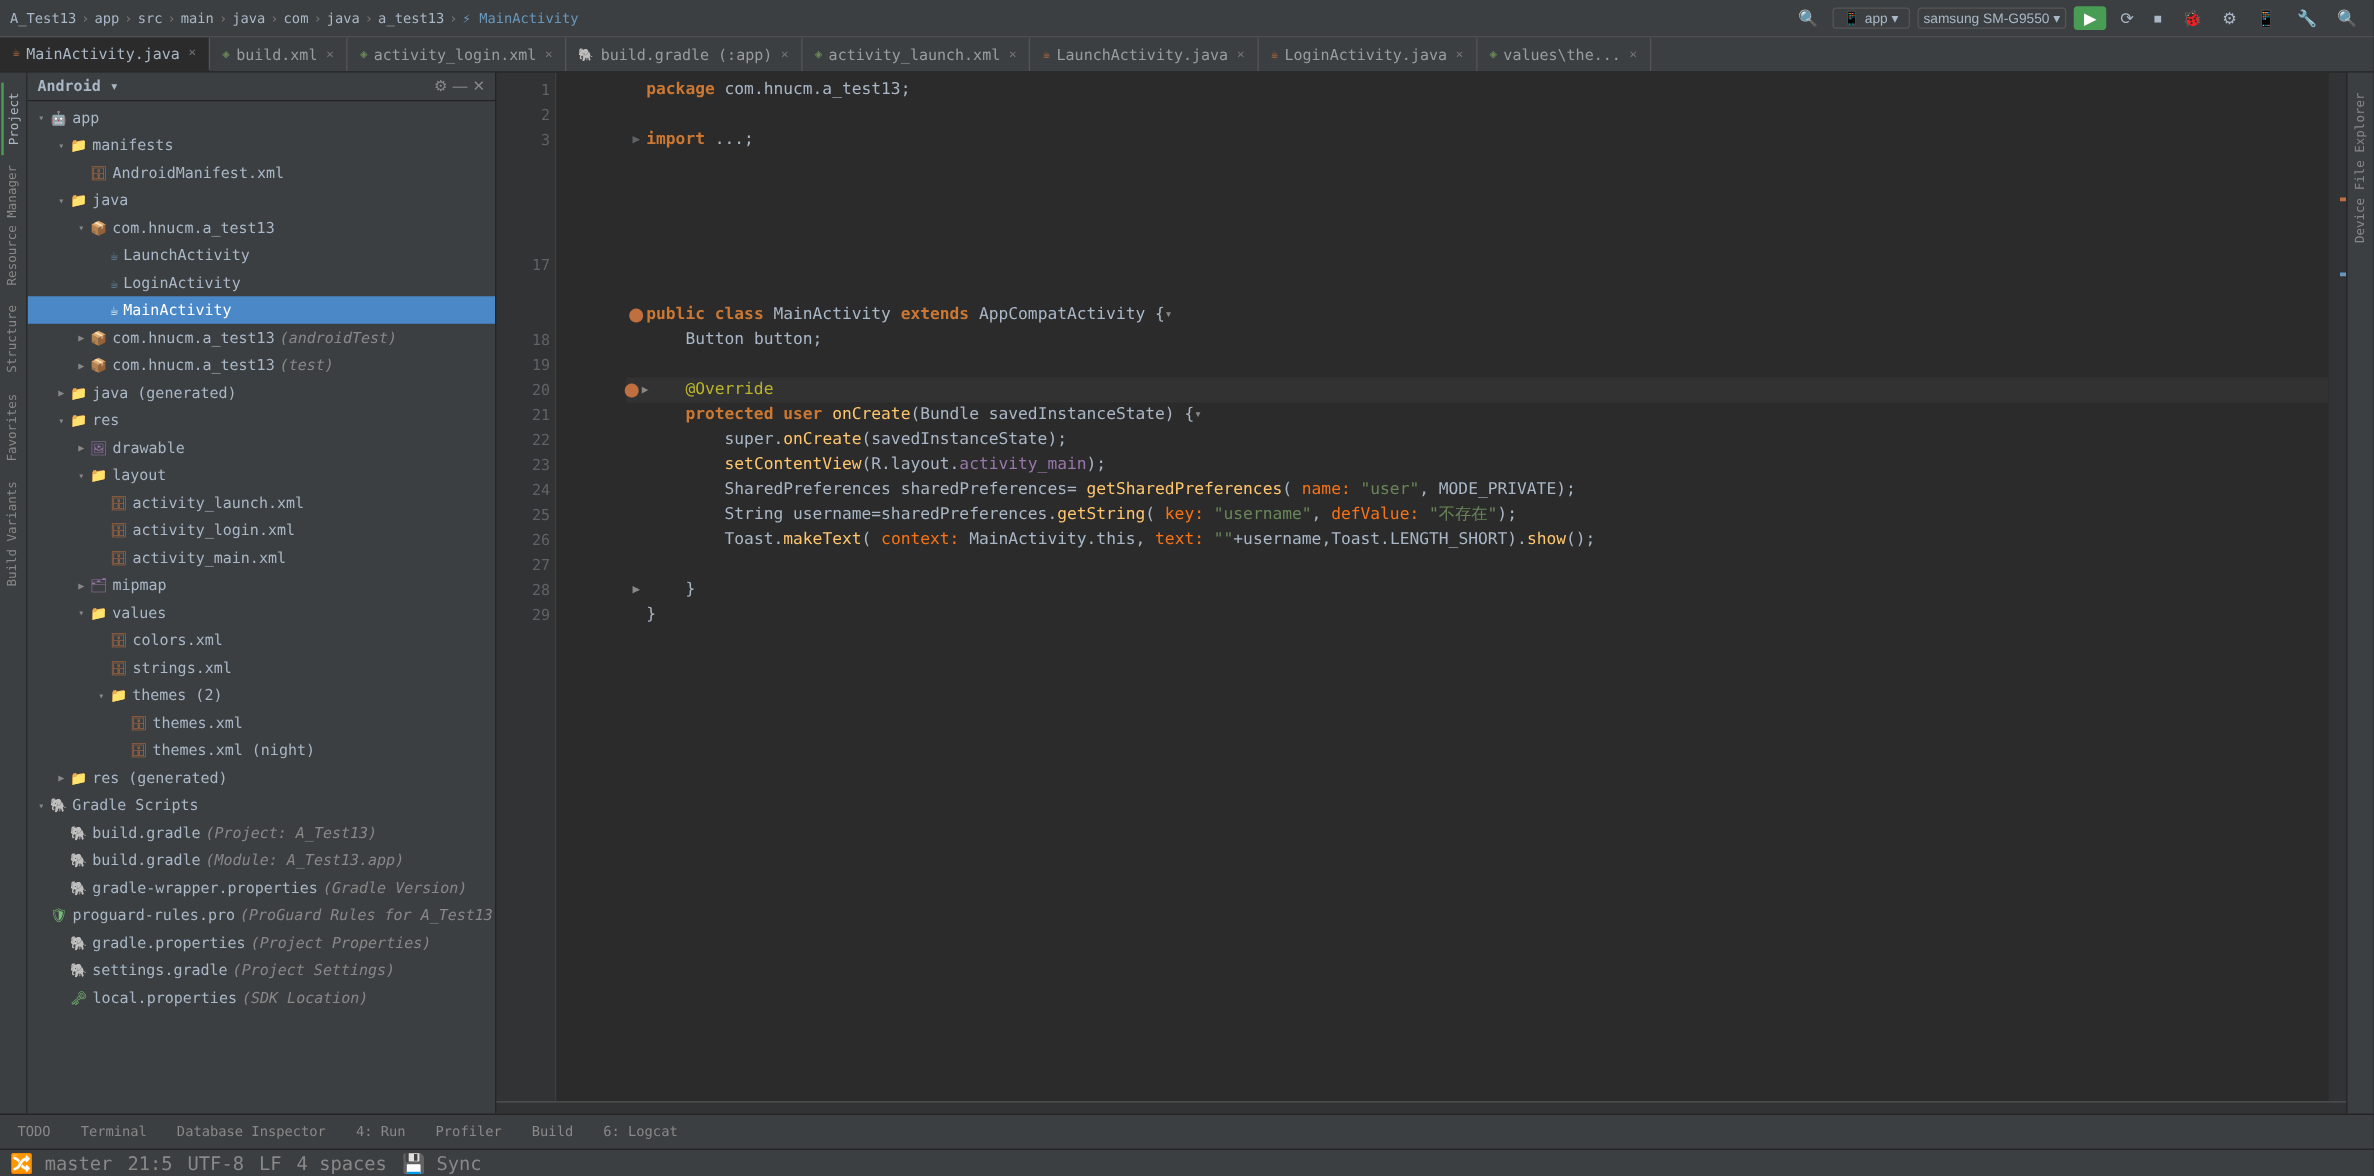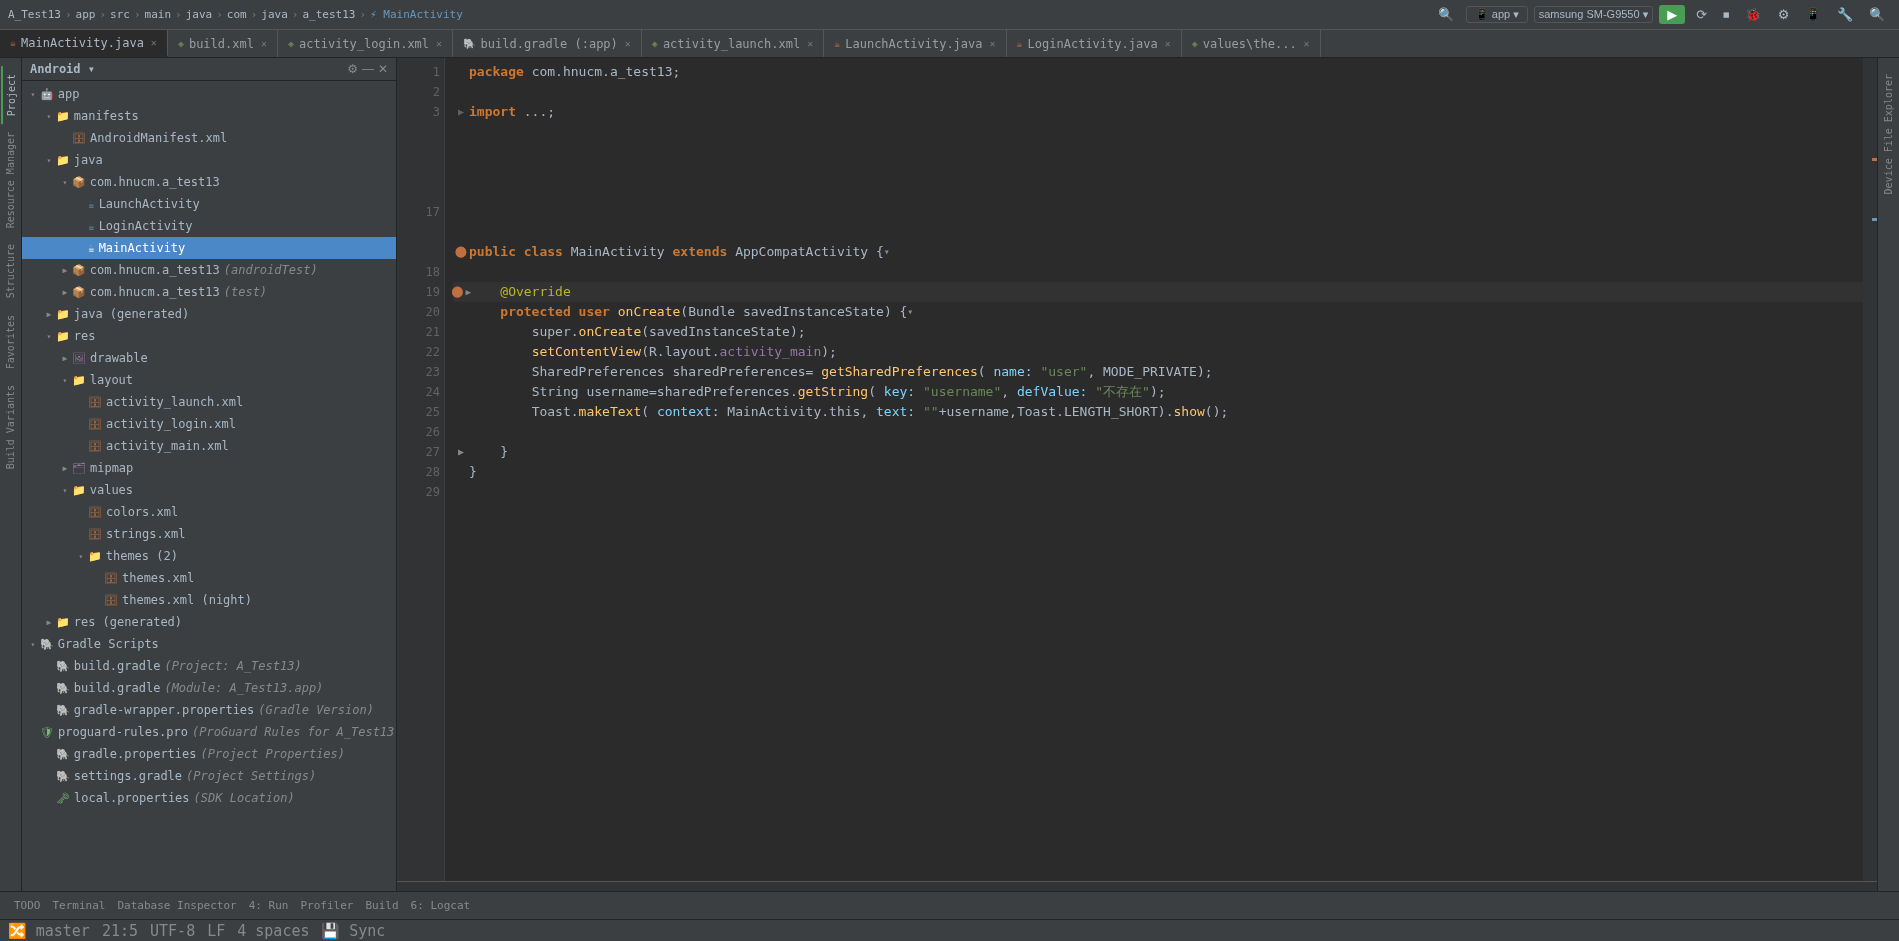--- a/index.html
+++ b/index.html
@@ -231,40 +231,41 @@
       padding-top: 4px;
       border-right: 1px solid #3c3f41;
       user-select: none;
     }
     .code-content {
       flex: 1;
       overflow: auto;
       padding: 4px 0 4px 8px;
       line-height: 20px;
       font-size: 13px;
+      margin-left: 48px;
     }
     .code-content::-webkit-scrollbar { width: 8px; height: 8px; }
     .code-content::-webkit-scrollbar-track { background: #2b2b2b; }
     .code-content::-webkit-scrollbar-thumb { background: #555; border-radius: 4px; }
 
     .code-line {
       display: flex;
       align-items: center;
       min-height: 20px;
       white-space: pre;
       position: relative;
     }
 
     
     .kw { color: #cc7832; font-weight: bold; }
     .cls { color: #a9b7c6; }
     .func { color: #ffc66d; }
     .str { color: #6a8759; }
     .ann { color: #bbb529; }
-    .param { color: #7dd3fc; }
+    .param { color: #f97316; }
     .plain { color: #a9b7c6; }
     .type { color: #a9b7c6; }
     .var2 { color: #9876aa; }
     .pkg { color: #a9b7c6; }
 
     
     .right-scroll {
       width: 14px;
       background: #313335;
       flex-shrink: 0;
@@ -279,20 +280,21 @@
     }
 
     
     .bottom-panel {
       height: 28px;
       background: #3c3f41;
       border-top: 1px solid #232425;
       display: flex;
       align-items: center;
       padding: 0 8px;
+      gap: 12px;
       flex-shrink: 0;
     }
     .bottom-tab {
       font-size: 11px;
       color: #888;
       cursor: pointer;
       padding: 2px 6px;
     }
 
     
@@ -783,20 +785,26 @@
           </span>
           <span class="kw">public </span>
           <span class="kw">class </span>
           <span class="cls">MainActivity </span>
           <span class="kw">extends </span>
           <span class="cls">AppCompatActivity </span>
           <span class="plain">{</span>
           <span class="fold-arrow">▾</span>
         </div>
 
+        <div class="code-line">
+          <span class="gutter-icon"></span>
+          <span class="plain">    </span>
+          <span class="type">Button </span>
+          <span class="plain">button;</span>
+        </div>
 
         <div class="code-line">&nbsp;</div>
 
         <div class="code-line highlight-line">
           <span class="gutter-icon">
             <span style="color:#c07040;font-size:11px;margin-right:2px">⬤</span>
             <span style="color:#888;font-size:9px">▶</span>
           </span>
           <span class="plain">    </span>
           <span class="ann">@Override</span>

